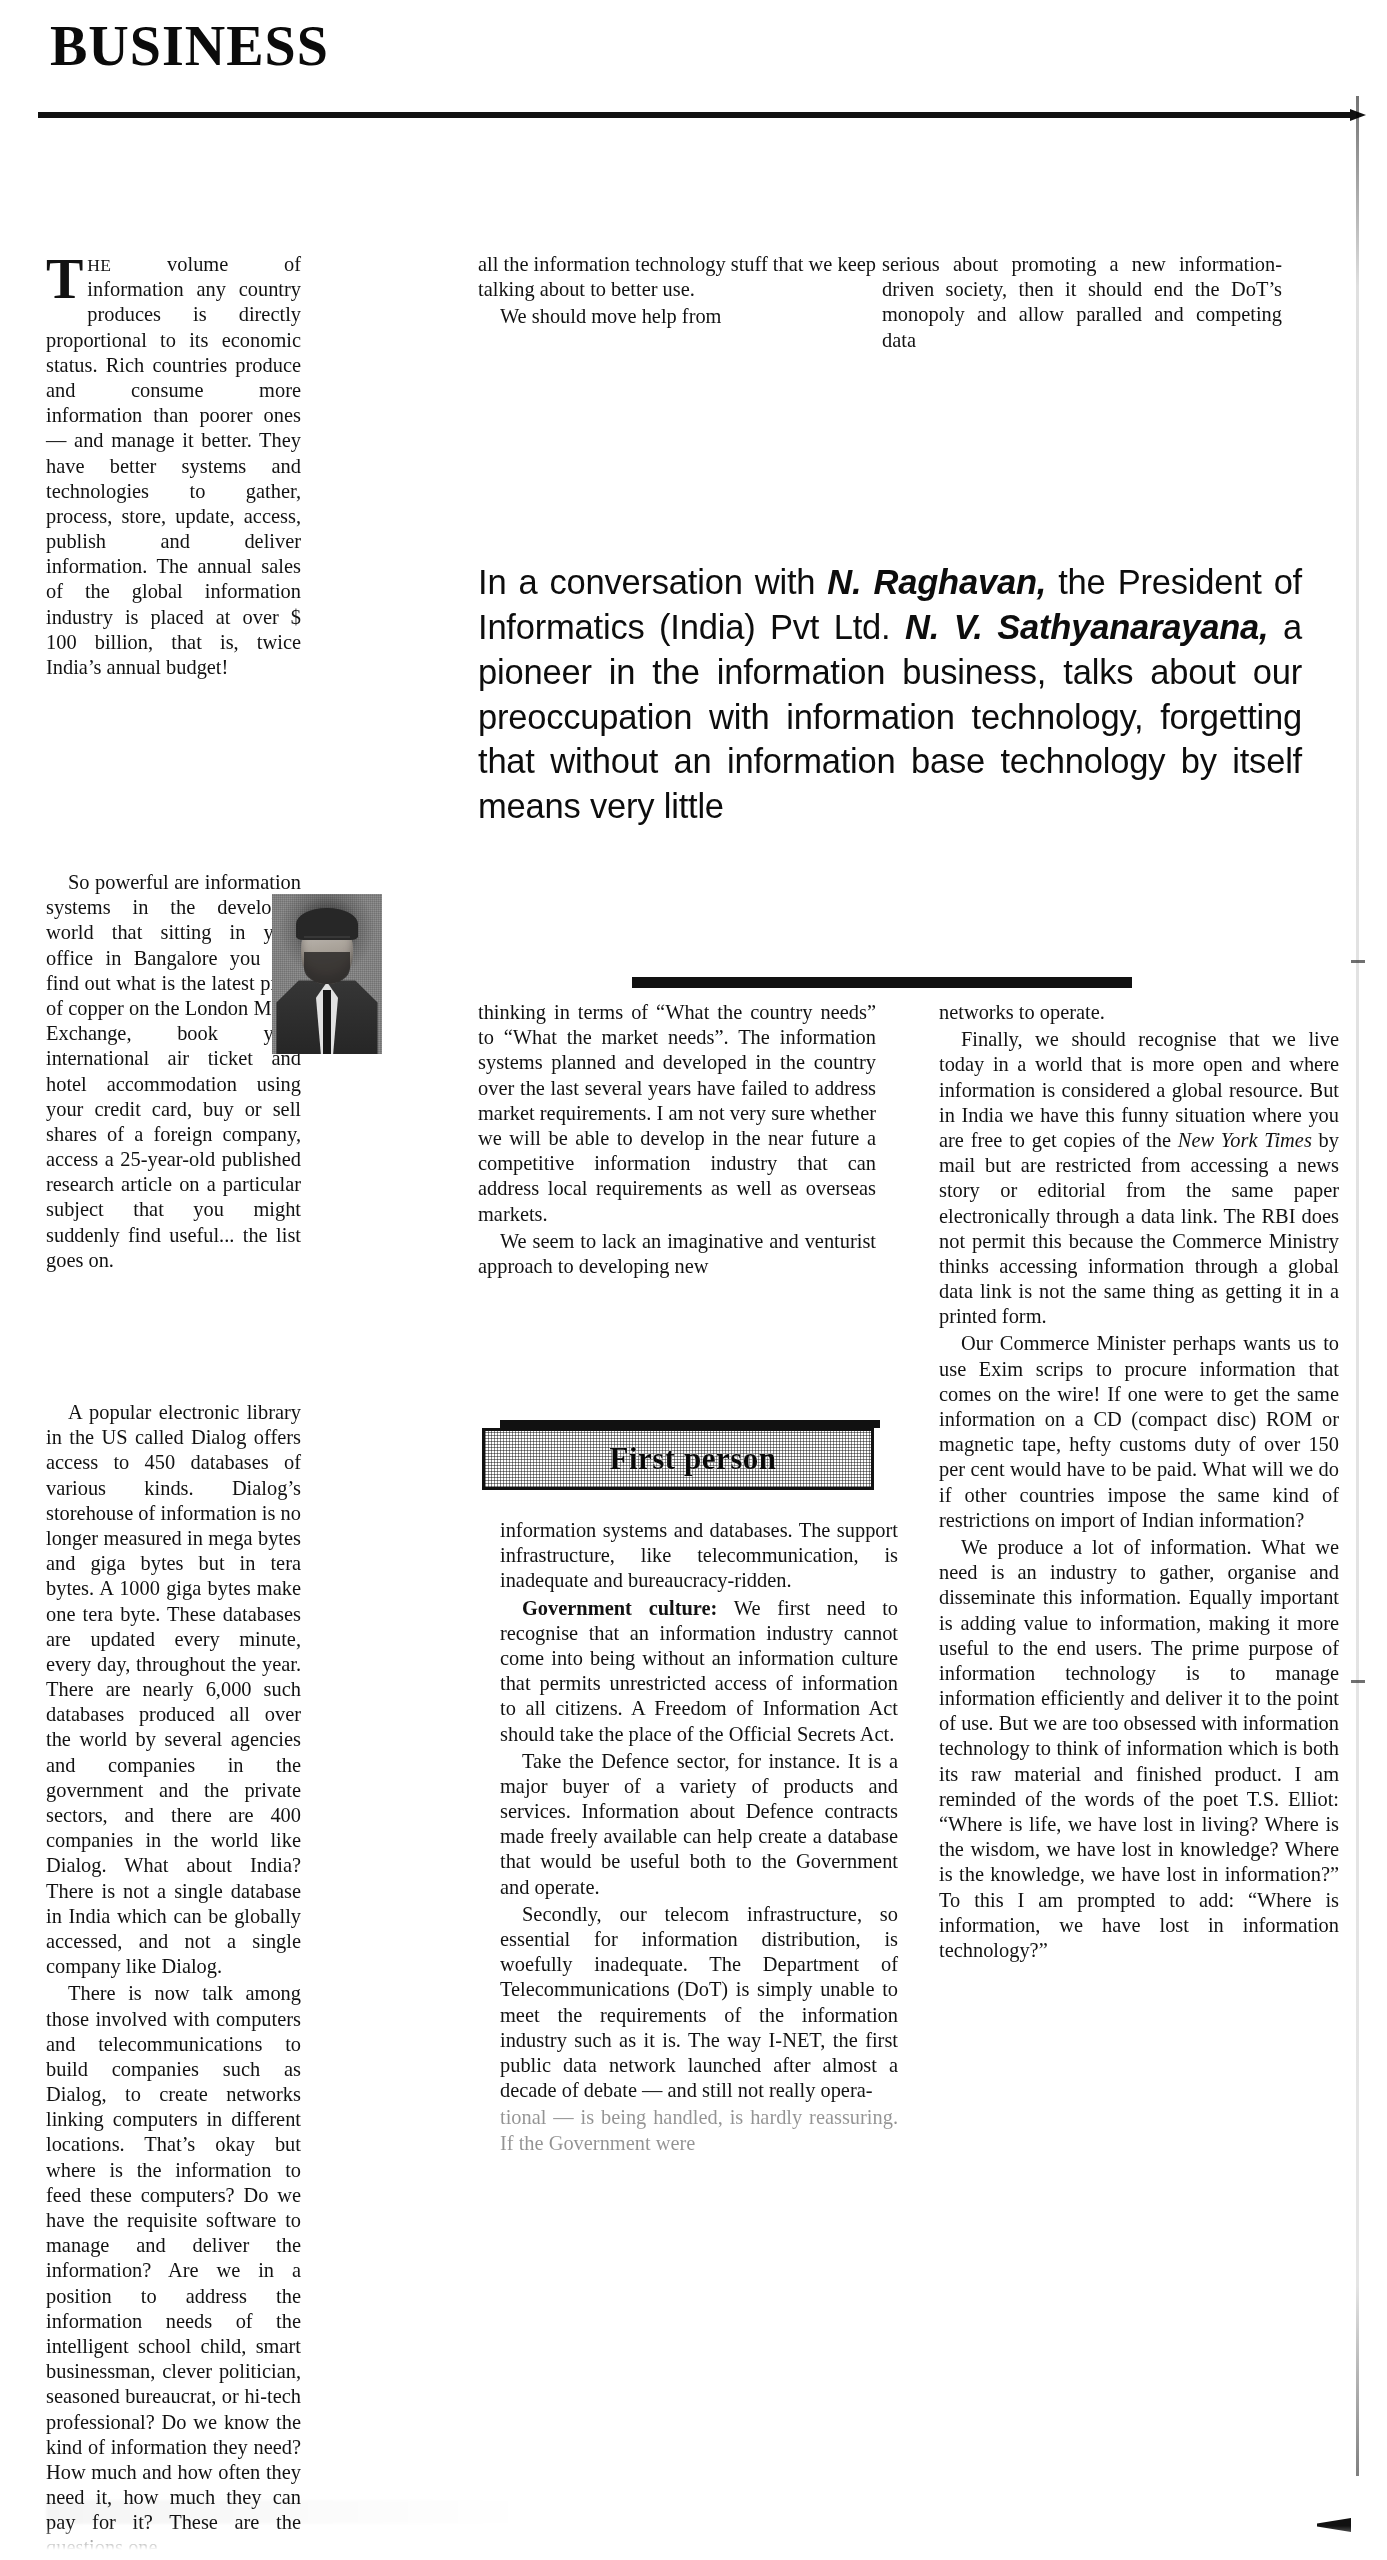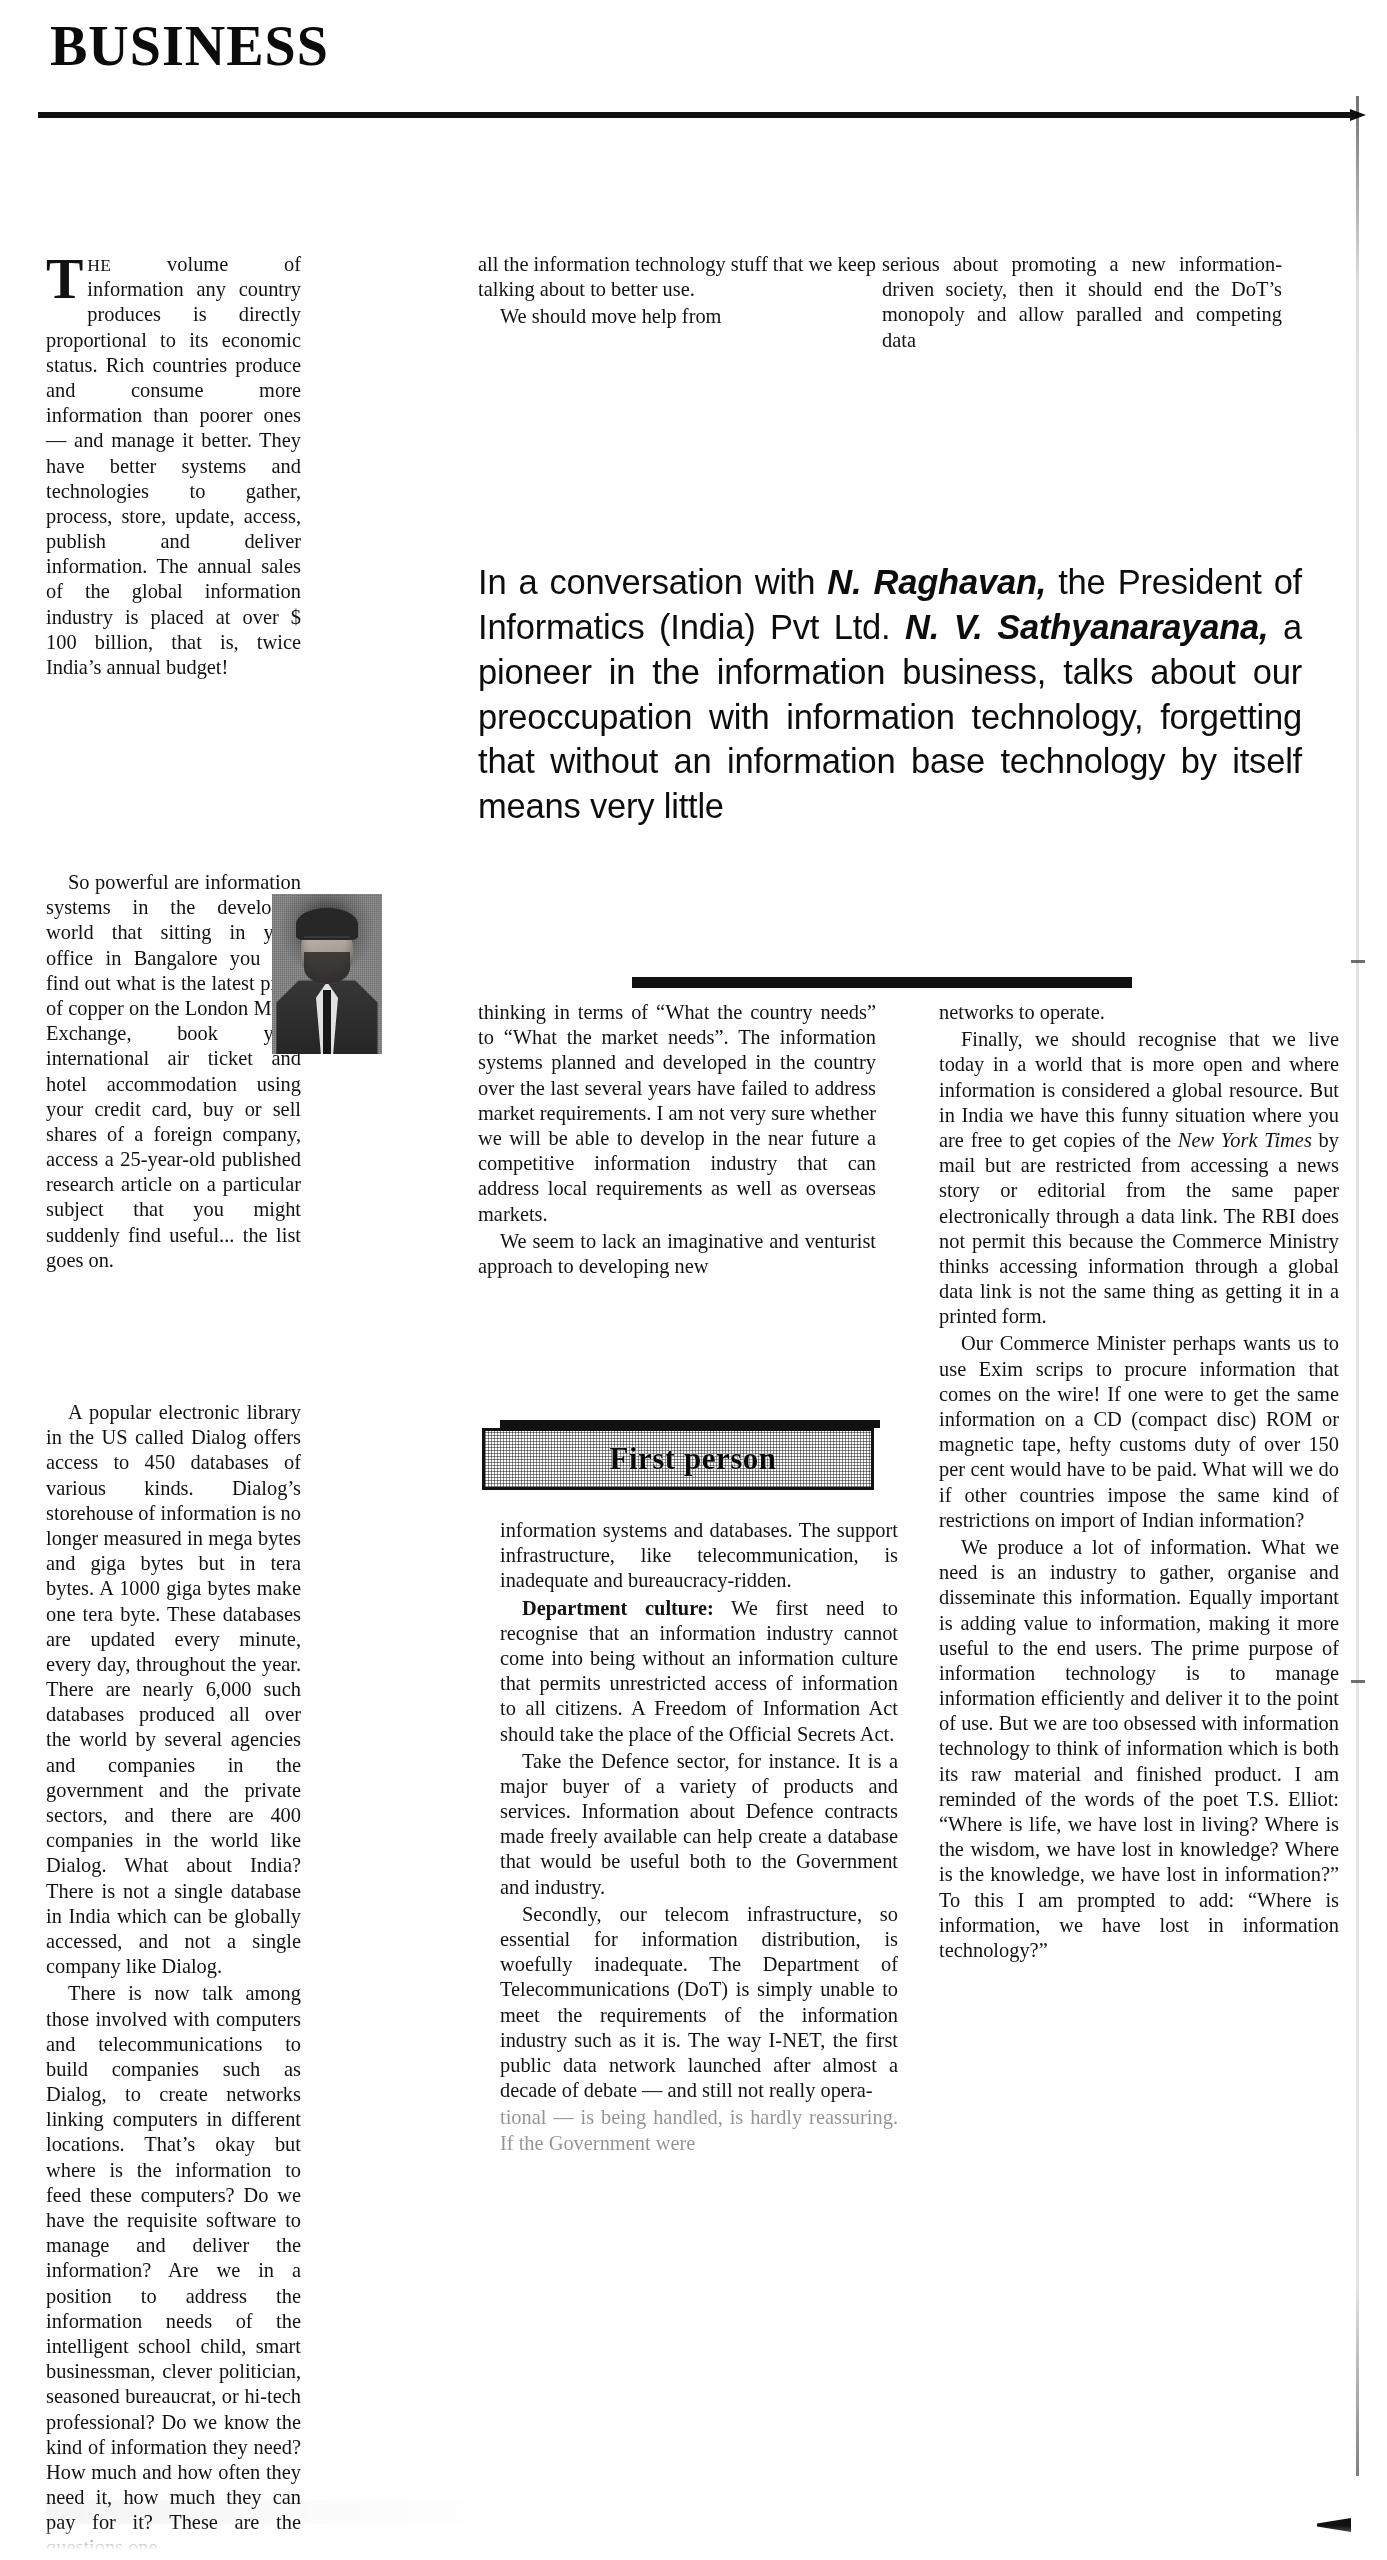--- a/index.html
+++ b/index.html
@@ -255,22 +255,22 @@
     <p>We seem to lack an imaginative and venturist approach to developing new</p>
   </div>
 
   <div class="fp-shadow"></div>
   <div class="firstperson">
     <span class="fp-label">First person</span>
   </div>
 
   <div class="col" id="col2b">
     <p class="nofirst">information systems and databases. The support infrastructure, like telecommunication, is inadequate and bureaucracy-ridden.</p>
-    <p><span class="runon">Department culture:</span><span> We first need to recognise that an information industry cannot come into being without an information culture that permits unrestricted access of information to all citizens. A Freedom of Information Act should take the place of the Official Secrets Act.</span></p>
-    <p>Take the Defence sector, for instance. It is a major buyer of a variety of products and services. Information about Defence contracts made freely available can help create a database that would be useful both to the Government and industry.</p>
+    <p><span class="runon">Government culture:</span><span> We first need to recognise that an information industry cannot come into being without an information culture that permits unrestricted access of information to all citizens. A Freedom of Information Act should take the place of the Official Secrets Act.</span></p>
+    <p>Take the Defence sector, for instance. It is a major buyer of a variety of products and services. Information about Defence contracts made freely available can help create a database that would be useful both to the Government and operate.</p>
     <p>Secondly, our telecom infrastructure, so essential for information distribution, is woefully inadequate. The Department of Telecommunications (DoT) is simply unable to meet the requirements of the information industry such as it is. The way I-NET, the first public data network launched after almost a decade of debate — and still not really opera-</p>
     <p class="faded2 nofirst">tional — is being handled, is hardly reassuring. If the Government were</p>
   </div>
 
   <div class="col" id="col3">
     <p class="nofirst">networks to operate.</p>
     <p><span>Finally, we should recognise that we live today in a world that is more open and where information is considered a global resource. But in India we have this funny situation where you are free to get copies of the </span><i>New York Times</i><span> by mail but are restricted from accessing a news story or editorial from the same paper electronically through a data link. The RBI does not permit this because the Commerce Ministry thinks accessing information through a global data link is not the same thing as getting it in a printed form.</span></p>
     <p>Our Commerce Minister perhaps wants us to use Exim scrips to procure information that comes on the wire! If one were to get the same information on a CD (compact disc) ROM or magnetic tape, hefty customs duty of over 150 per cent would have to be paid. What will we do if other countries impose the same kind of restrictions on import of Indian information?</p>
     <p>We produce a lot of information. What we need is an industry to gather, organise and disseminate this information. Equally important is adding value to information, making it more useful to the end users. The prime purpose of information technology is to manage information efficiently and deliver it to the point of use. But we are too obsessed with information technology to think of information which is both its raw material and finished product. I am reminded of the words of the poet T.S. Elliot: “Where is life, we have lost in living? Where is the wisdom, we have lost in knowledge? Where is the knowledge, we have lost in information?” To this I am prompted to add: “Where is information, we have lost in information technology?”</p>
   </div>

